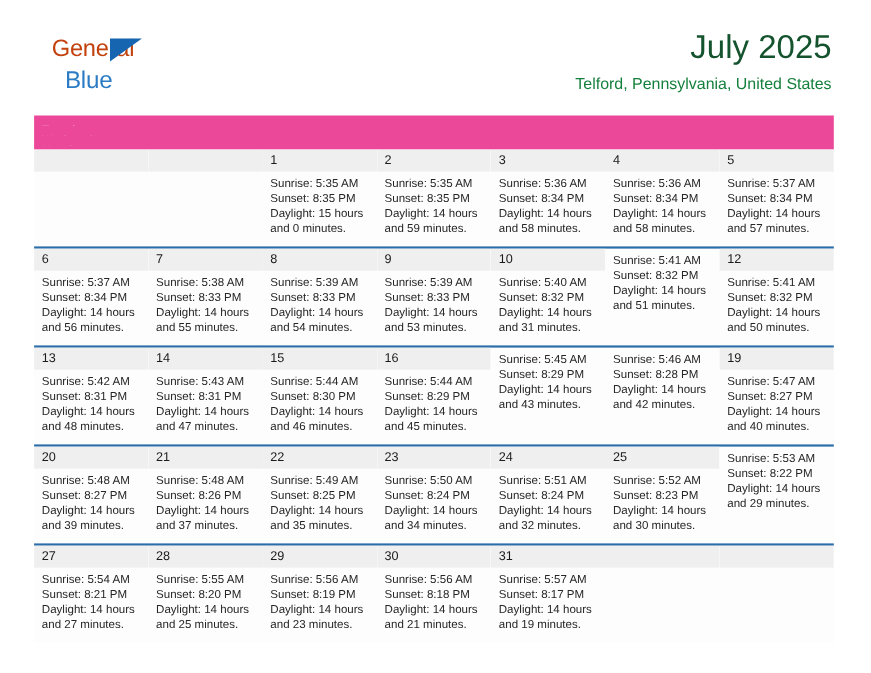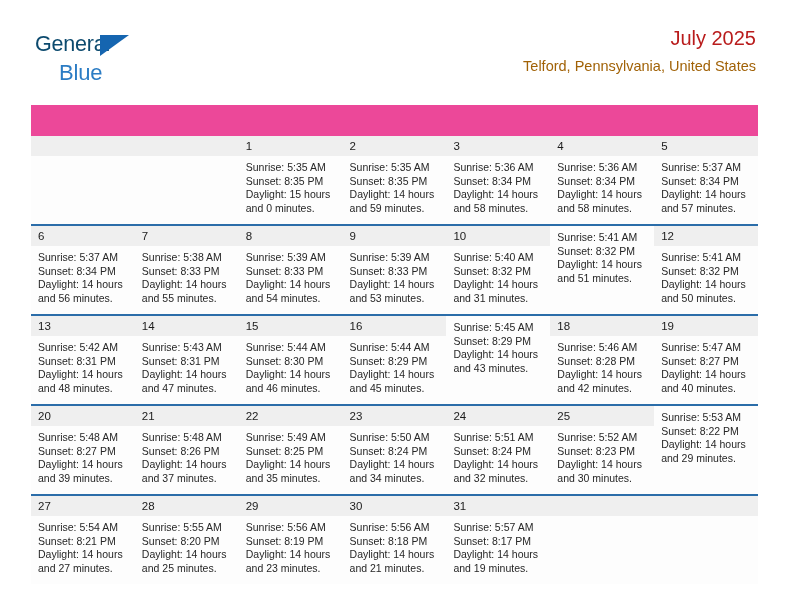--- a/index.html
+++ b/index.html
@@ -33,25 +33,25 @@
 
   .logo {
     position: absolute;
     left: 0;
     top: 6px;
     width: 150px;
     height: 52px;
   }
   .logo-general {
     position: absolute;
-    left: 4px;
+    left: 16px;
     top: 0;
     font-size: 21.5px;
     letter-spacing: -0.2px;
-    color: #0c4a6e;
+    color: #c2410c;
     font-family: "Liberation Sans", sans-serif;
     line-height: 1;
   }
   .logo-triangle {
     position: absolute;
     left: 69px;
     top: 1px;
     width: 0;
     height: 0;
     border-left: 29px solid #1565b0;
@@ -67,29 +67,29 @@
     line-height: 1;
   }
 
   .title-block {
     position: absolute;
     right: 0;
     top: 0;
     text-align: right;
   }
   .cal-title {
-    font-size: 20px;
-    color: #b91c1c;
+    font-size: 30px;
+    color: #14532d;
     line-height: 1.05;
     white-space: nowrap;
   }
   .cal-subtitle {
     margin-top: 10px;
     font-size: 14.5px;
-    color: #a16207;
+    color: #15803d;
     line-height: 1.1;
     white-space: nowrap;
   }
 
   
   .calendar {
     position: absolute;
     left: 31px;
     top: 105px;
     width: 727px;
@@ -377,23 +377,20 @@
           </div>
           <div class="day-cell">
             <div class="day-details">
               <div class="detail-line">Sunrise: 5:45 AM</div>
               <div class="detail-line">Sunset: 8:29 PM</div>
               <div class="detail-line">Daylight: 14 hours</div>
               <div class="detail-line">and 43 minutes.</div>
             </div>
           </div>
           <div class="day-cell">
-            <div class="day-number-band">
-              <span class="day-number">18</span>
-            </div>
             <div class="day-details">
               <div class="detail-line">Sunrise: 5:46 AM</div>
               <div class="detail-line">Sunset: 8:28 PM</div>
               <div class="detail-line">Daylight: 14 hours</div>
               <div class="detail-line">and 42 minutes.</div>
             </div>
           </div>
           <div class="day-cell">
             <div class="day-number-band">
               <span class="day-number">19</span>

